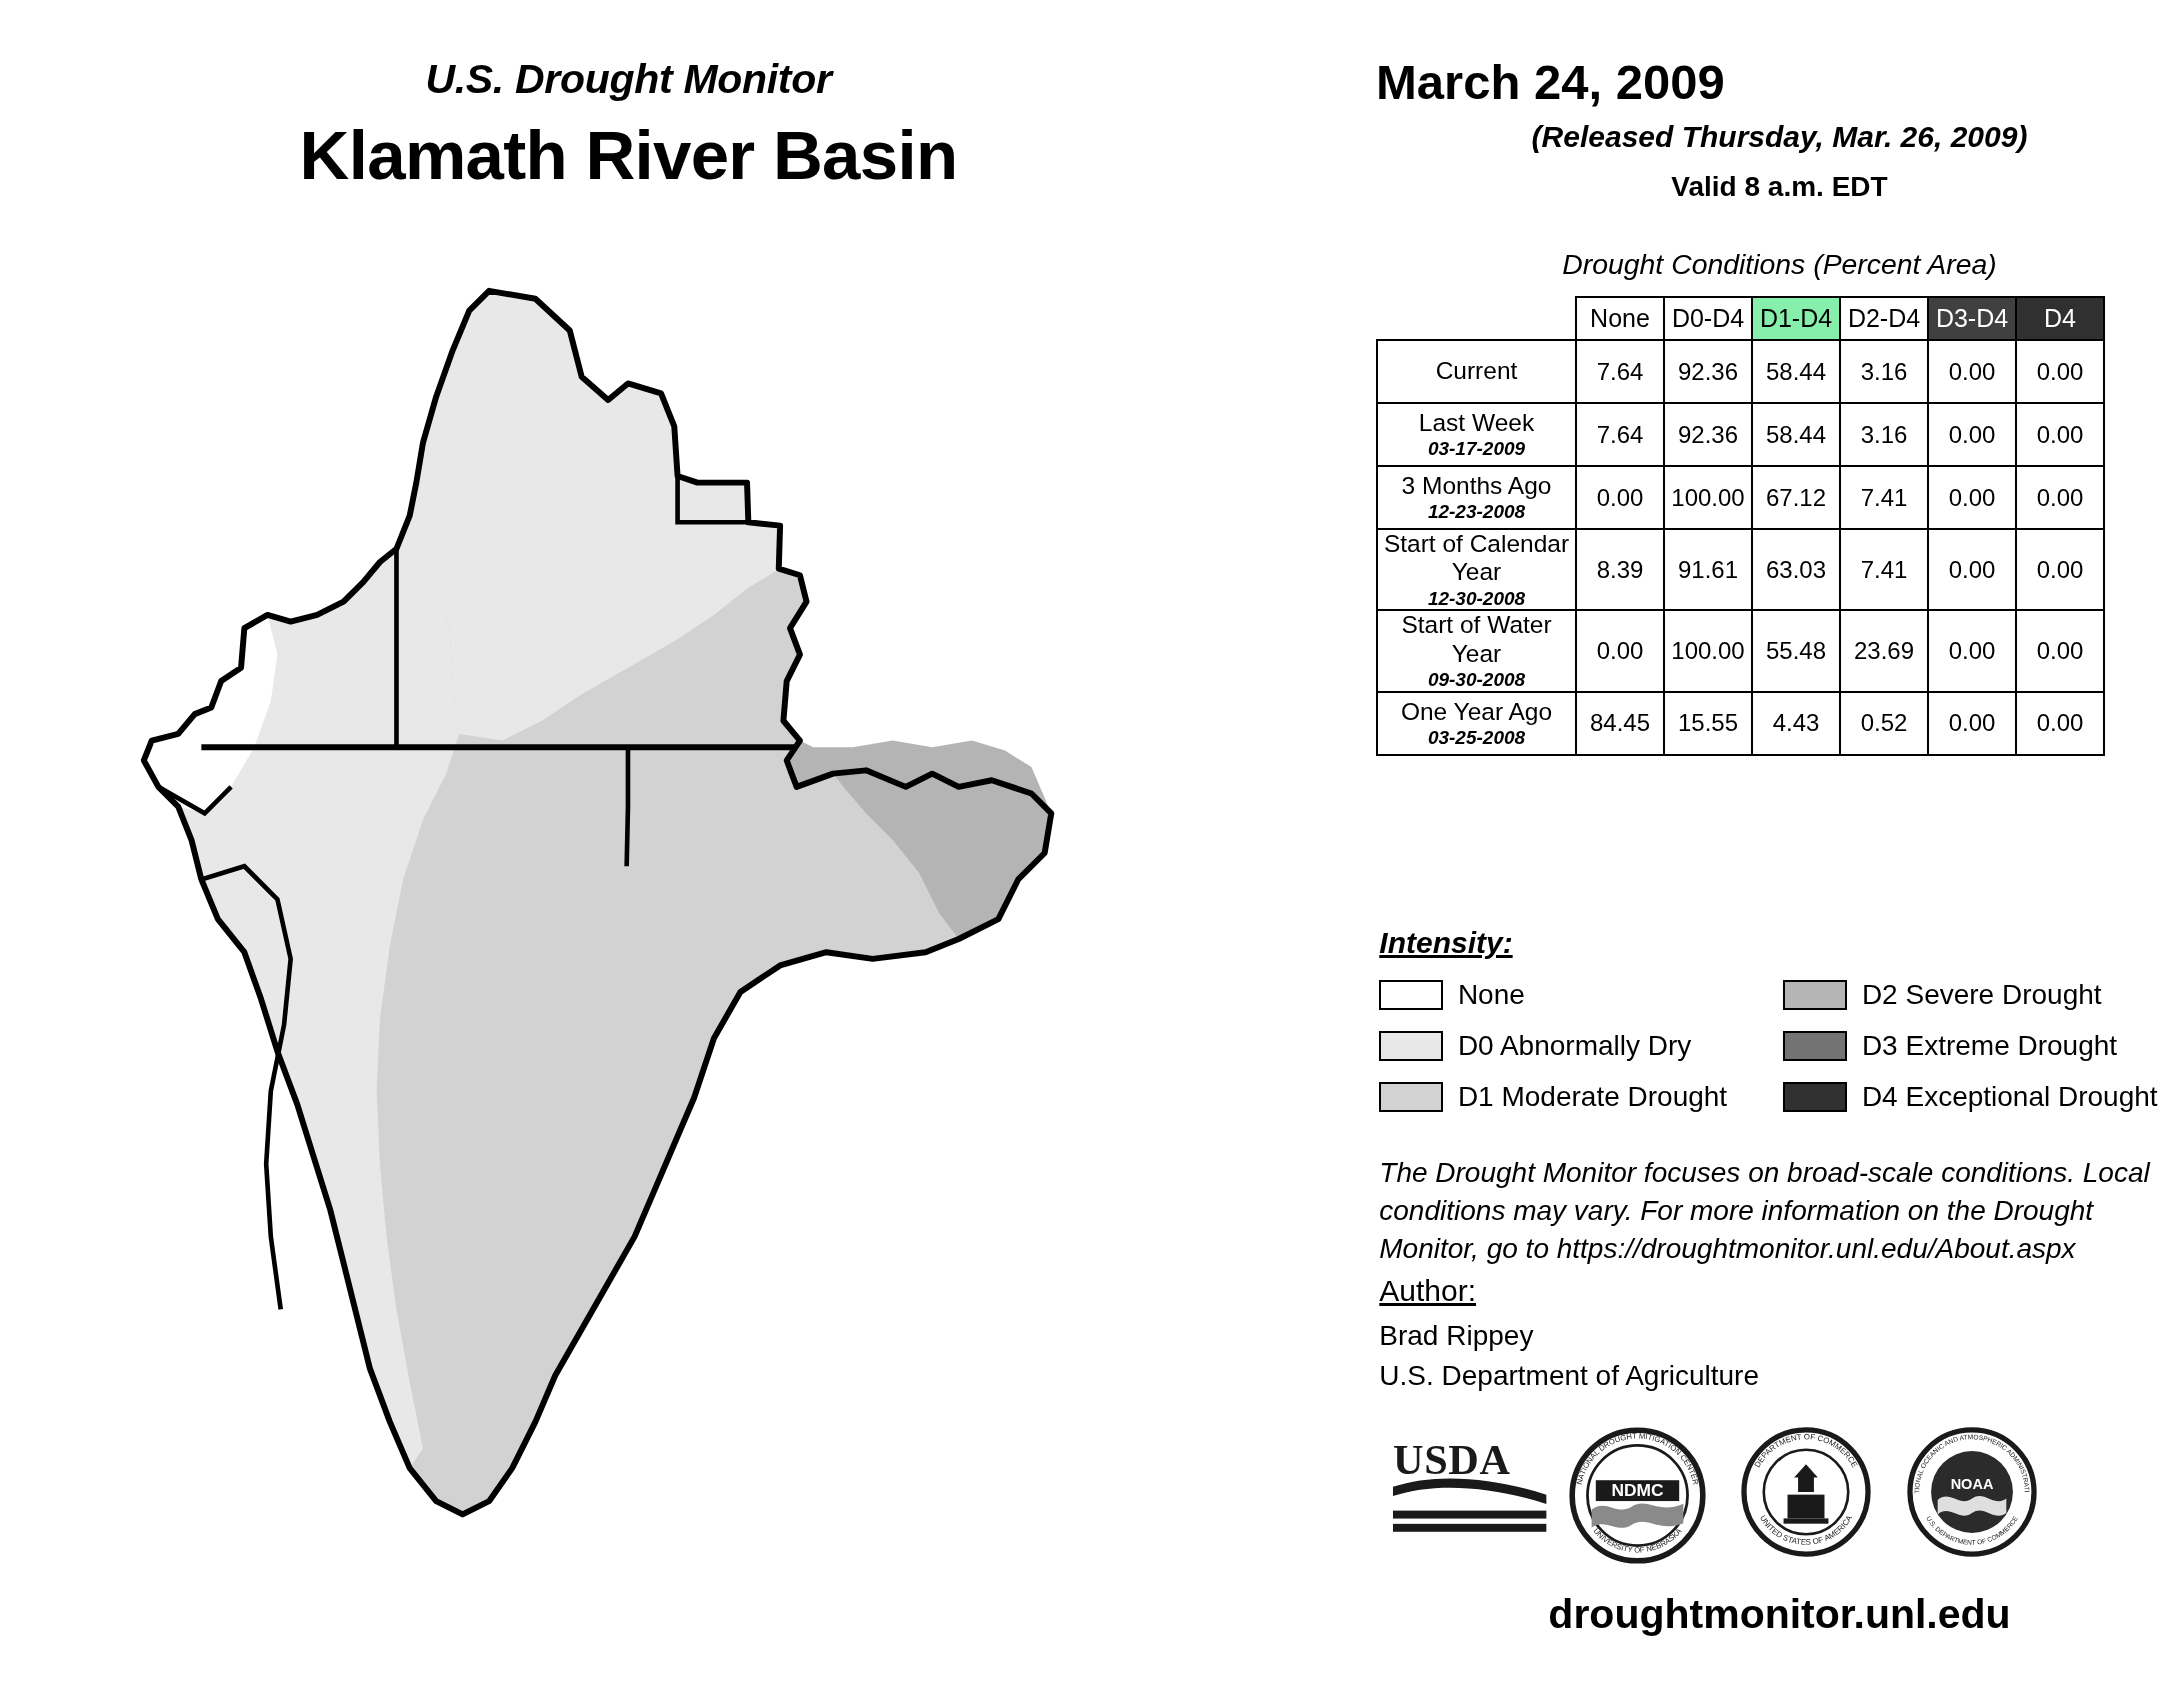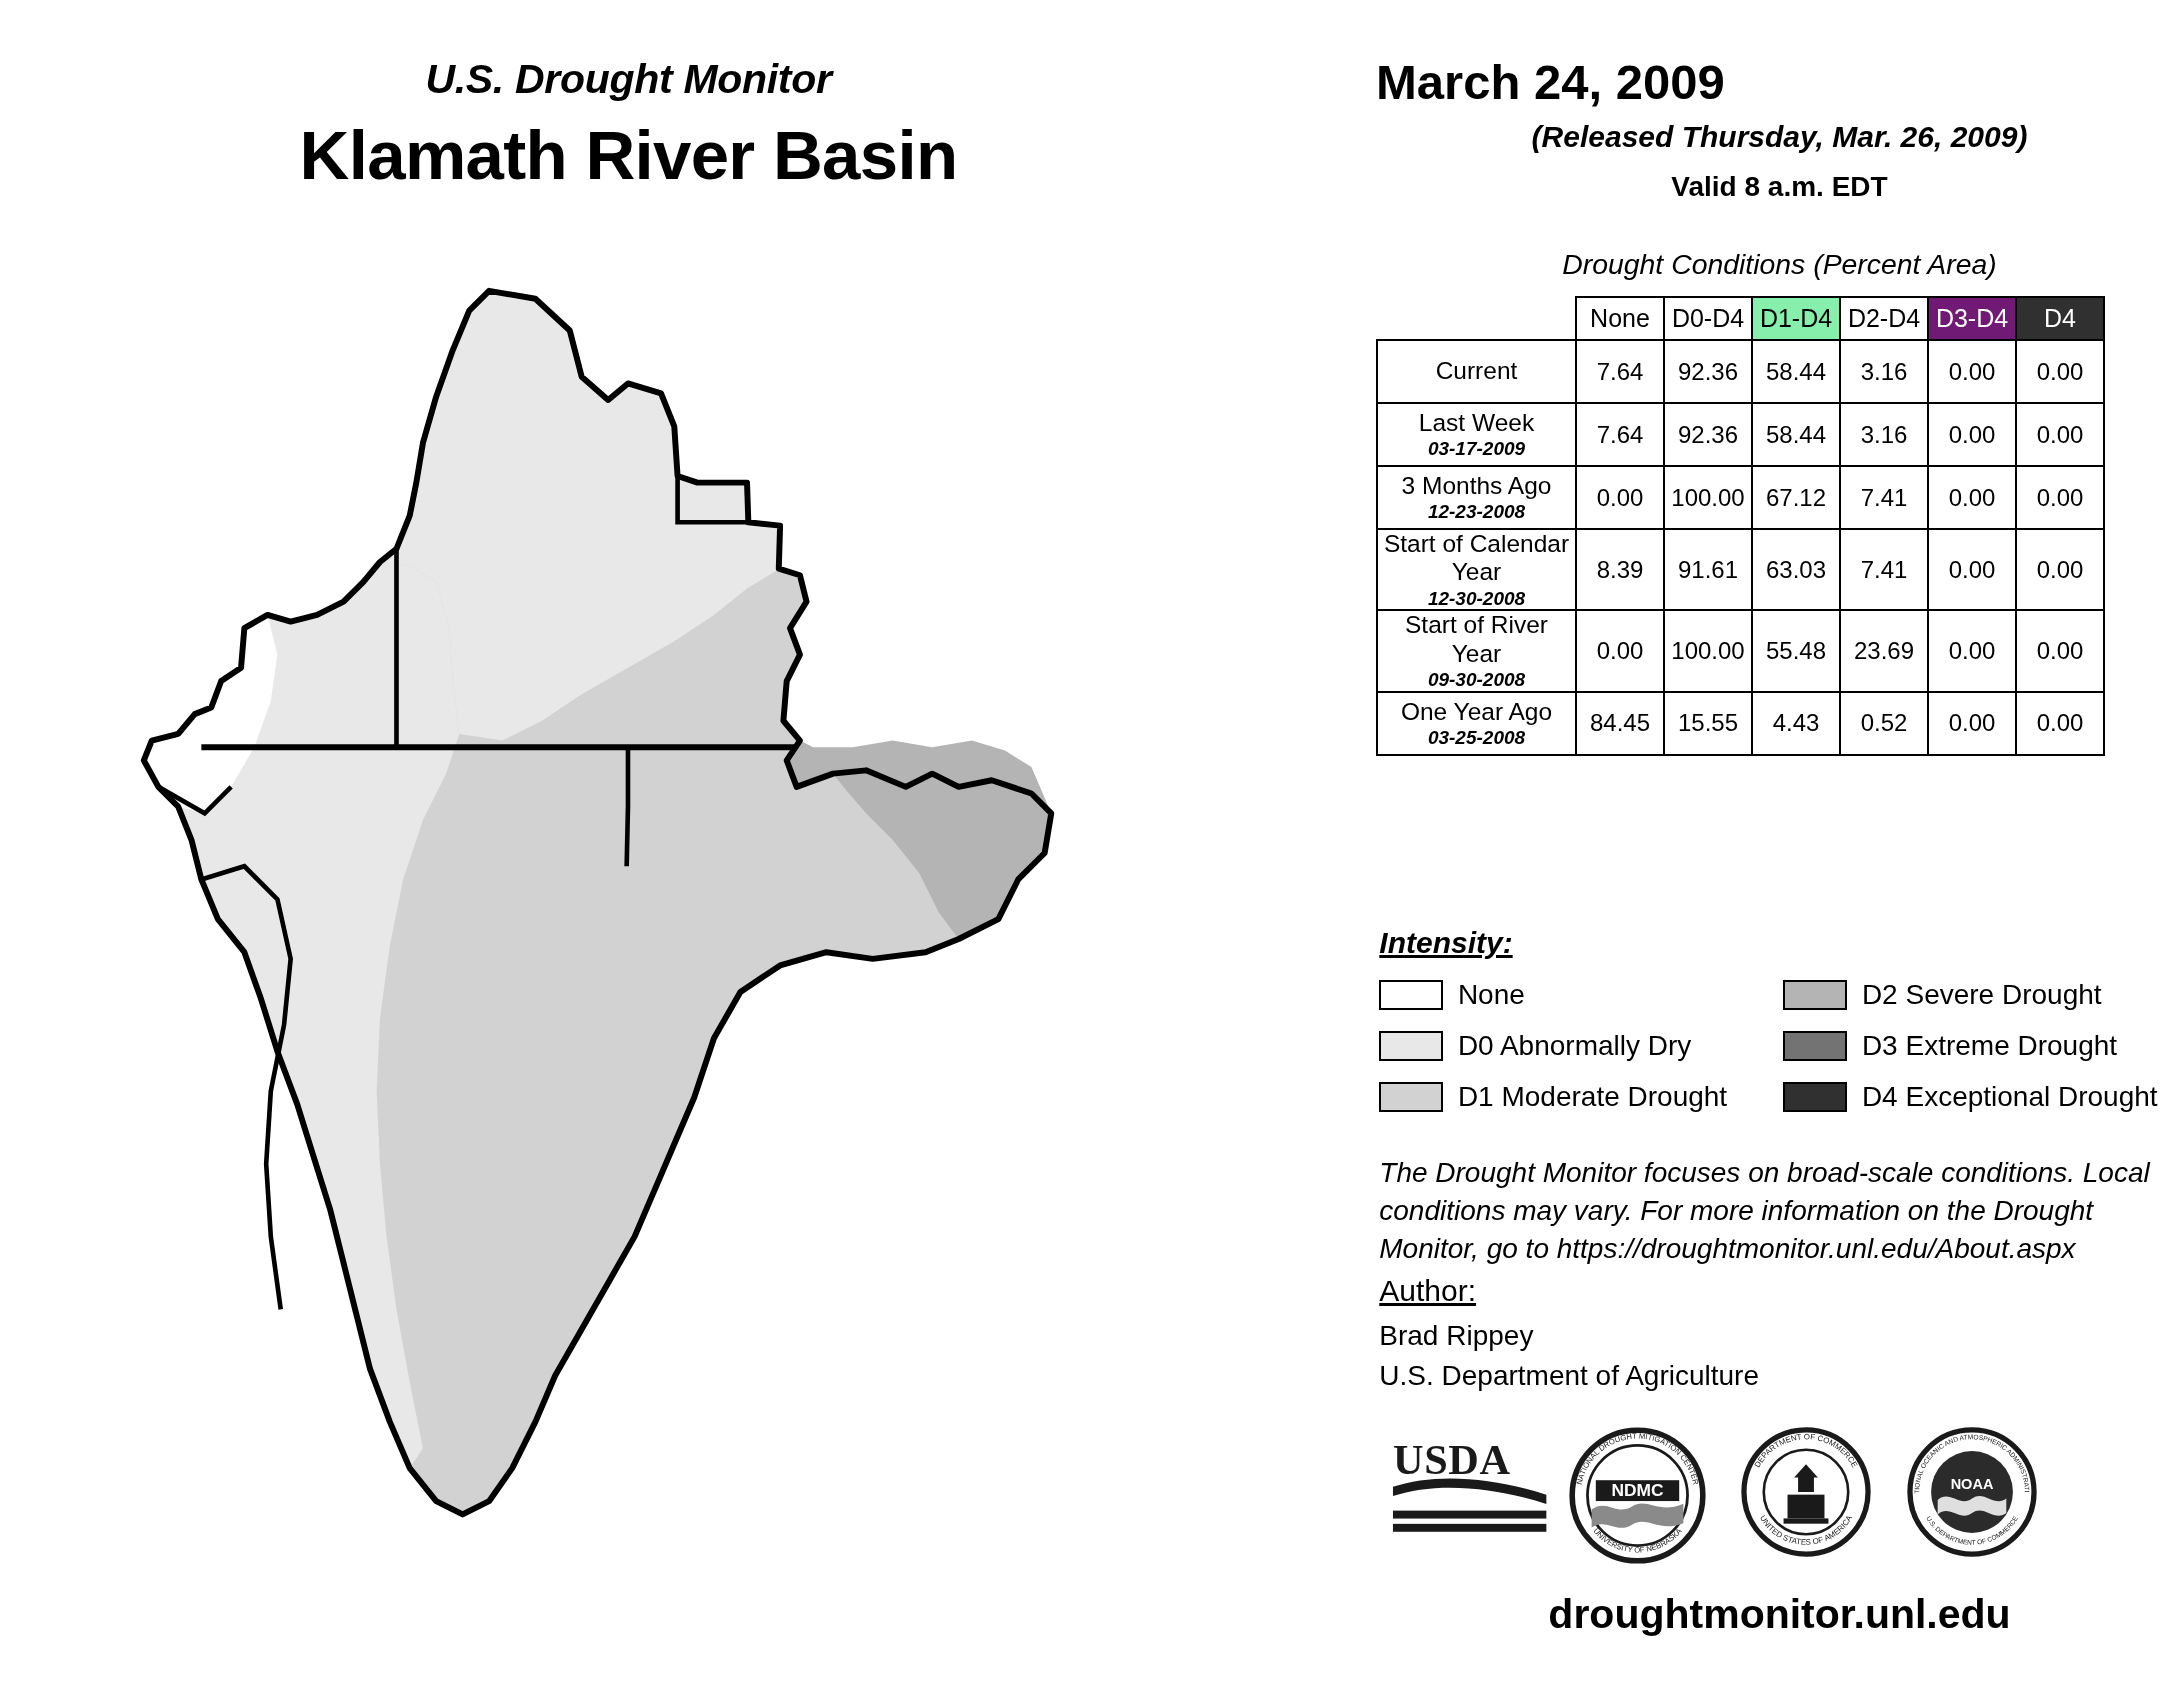--- a/index.html
+++ b/index.html
@@ -131,21 +131,21 @@
   .dm-table thead th {
     height: 41px;
     font-size: 25px;
   }
   .col-label { width: 198px; }
   .col-val   { width: 86px; }
   .hdr-none { background: #ffffff; color: #000; }
   .hdr-d0   { background: #ffffff; color: #000; }
   .hdr-d1   { background: #86efac; color: #000; }
   .hdr-d2   { background: #ffffff; color: #000; }
-  .hdr-d3   { background: #701a75; color: #ffffff; }
+  .hdr-d3   { background: #404040; color: #ffffff; }
   .hdr-d4   { background: #303030; color: #ffffff; }
 
   .row-label {
     font-weight: bold;
     font-size: 24.5px;
     line-height: 1.15;
     padding: 4px 2.6px;
   }
   .row-label .sub {
     display: block;
@@ -396,21 +396,21 @@
           </td>
           <td>8.39</td>
           <td>91.61</td>
           <td>63.03</td>
           <td>7.41</td>
           <td>0.00</td>
           <td>0.00</td>
         </tr>
         <tr>
           <td class="row-label">
-            <span>Start of River Year</span>
+            <span>Start of Water Year</span>
             <span class="sub">09-30-2008</span>
           </td>
           <td>0.00</td>
           <td>100.00</td>
           <td>55.48</td>
           <td>23.69</td>
           <td>0.00</td>
           <td>0.00</td>
         </tr>
         <tr>

